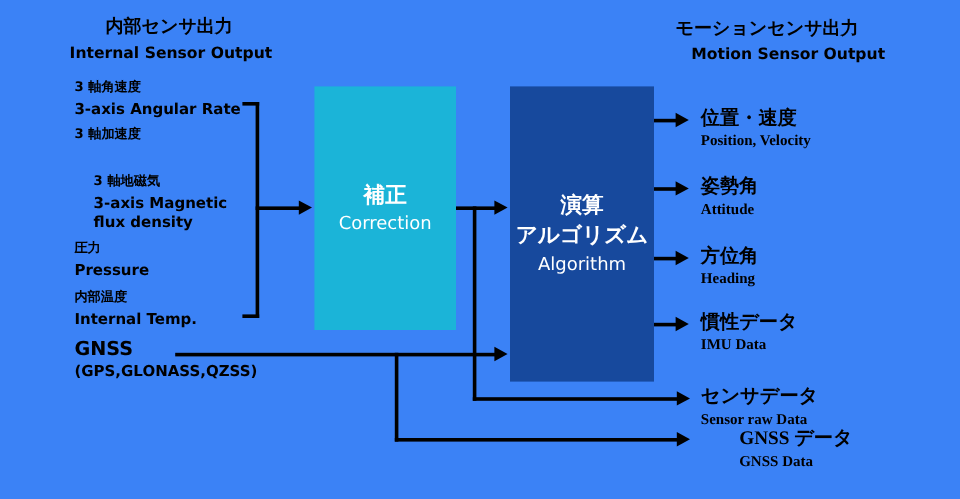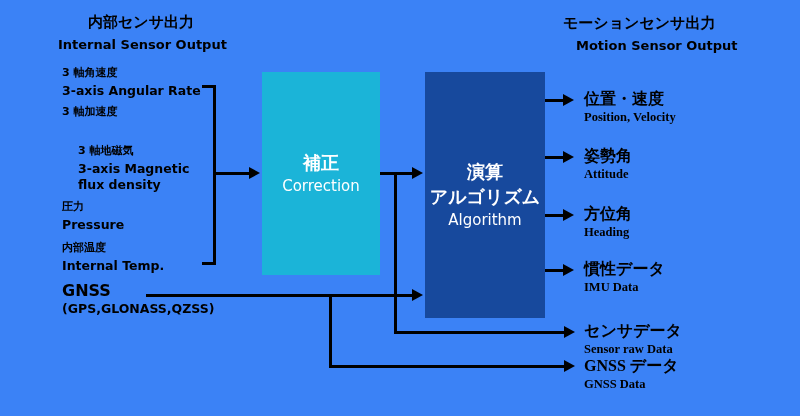--- a/index.html
+++ b/index.html
@@ -121,18 +121,18 @@
     <div class="en12">Heading</div>
   </div>
   <div class="out-block" style="top:259px;">
     <div class="jp16">慣性データ</div>
     <div class="en12">IMU Data</div>
   </div>
   <div class="out-block" style="top:321px;">
     <div class="jp16">センサデータ</div>
     <div class="en12">Sensor raw Data</div>
   </div>
-  <div class="out-block" style="top:356px;">
+  <div class="out-block" style="top:356px;margin-left:32px;">
     <div class="jp16">GNSS データ</div>
     <div class="en12">GNSS Data</div>
   </div>
 
 </div>
 
 </body></html>

